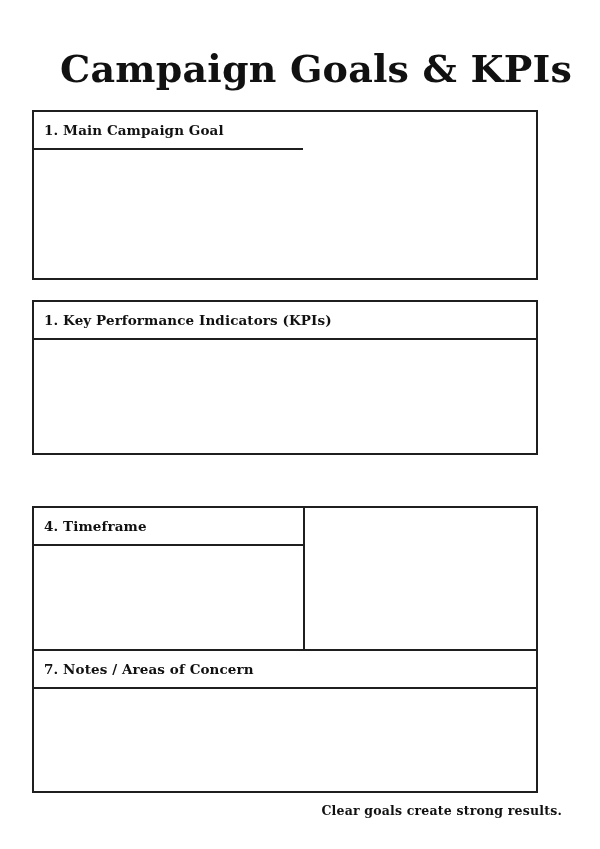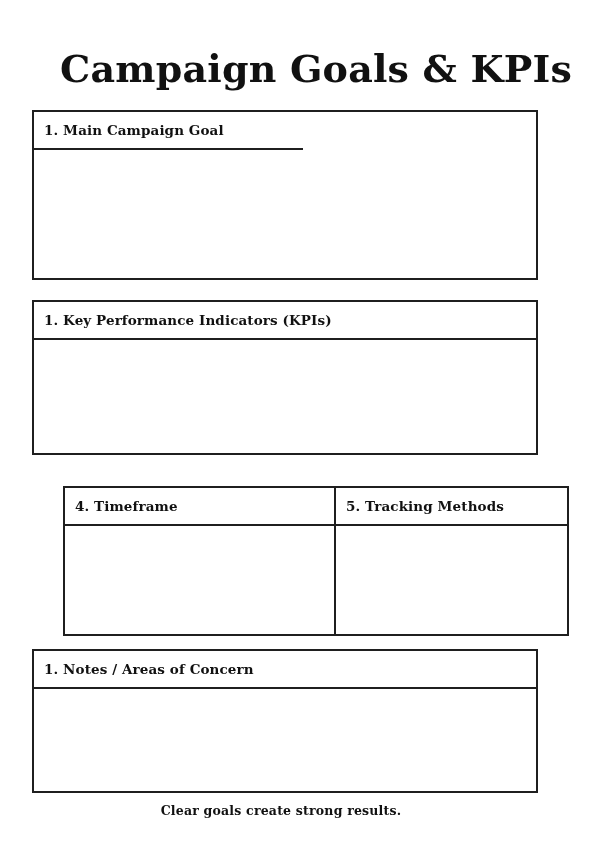--- a/index.html
+++ b/index.html
@@ -34,21 +34,21 @@
     left: 32px;
     width: 506px;
     border: 2px solid var(--border);
     background: var(--page-background);
     display: flex;
     flex-direction: row;
     align-items: stretch;
   }
   .box-row-1 { top: 110px; height: 170px; }
   .box-kpis  { top: 300px; height: 155px; }
-  .box-row-45 { top: 486px; height: 150px; margin-left: 31px; }
+  .box-row-45 { top: 506px; height: 150px; }
   .box-notes { top: 649px; height: 144px; }
   .cell {
     display: flex;
     flex-direction: column;
     flex: 1 1 auto;
     min-width: 0;
   }
   .cell-fixed { flex: 0 0 269px; }
   .cell + .cell { border-left: 2px solid var(--border); }
   .cell-header {
@@ -68,21 +68,21 @@
   .cell-body {
     flex: 1 1 auto;
     padding: 6px 10px;
     font-size: 13px;
   }
   .page-footer {
     position: absolute;
     left: 0;
     top: 803px;
     width: 562px;
-    text-align: center;
+    text-align: right;
     font-size: 12.5px;
     font-weight: bold;
     letter-spacing: 0.2px;
   }
 </style>
 </head>
 <body>
 
 <div class="page">
 
@@ -107,31 +107,28 @@
   </div>
 
   <div class="box box-row-45">
     <div class="cell cell-fixed">
       <div class="cell-header">
         <span class="cell-label">4. Timeframe</span>
       </div>
       <div class="cell-body"></div>
     </div>
     <div class="cell">
-      <div class="cell-header">
-        <span class="cell-label">5. Tracking Methods</span>
-      </div>
       <div class="cell-body"></div>
     </div>
   </div>
 
   <div class="box box-notes">
     <div class="cell">
       <div class="cell-header">
-        <span class="cell-label">1. Notes / Areas of Concern</span>
+        <span class="cell-label">7. Notes / Areas of Concern</span>
       </div>
       <div class="cell-body"></div>
     </div>
   </div>
 
   <div class="page-footer">Clear goals create strong results.</div>
 
 </div>
 
 </body></html>

